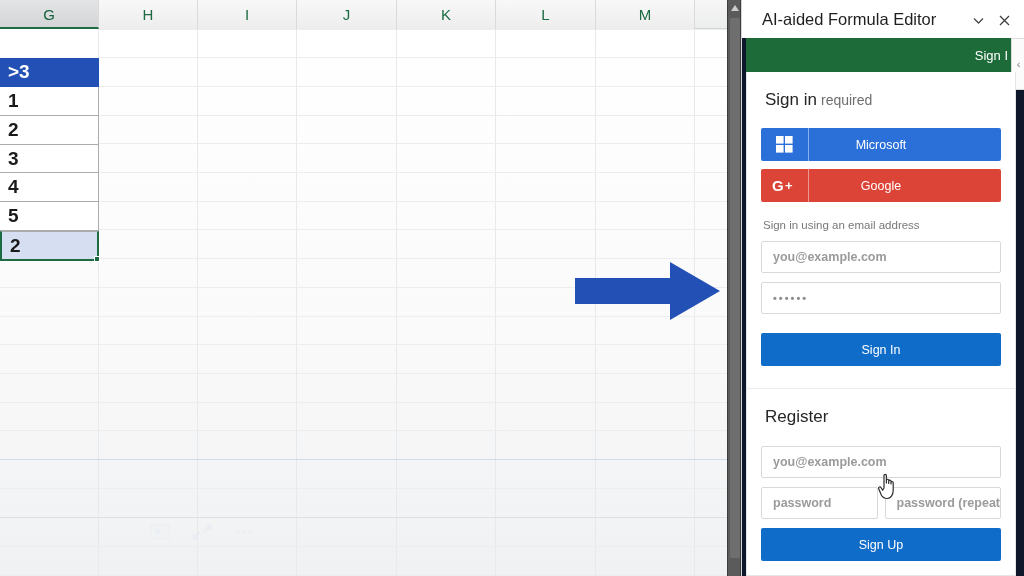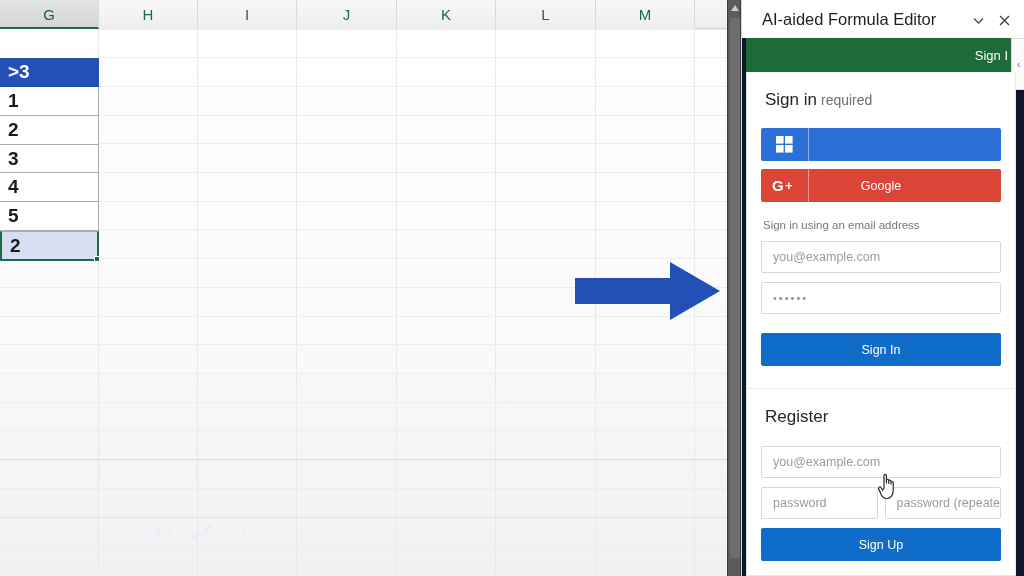--- a/index.html
+++ b/index.html
@@ -150,21 +150,21 @@
   }
   .oauth-btn .lbl { flex: 1; text-align: center; padding-right: 48px; }
   #ms-btn { background: #2b6fd8; }
   #gg-btn { background: #dc4437; }
 
   .hint { font-size: 11.5px; color: #787878; padding-left: 16px; }
 
   .tf {
     height: 32px; margin: 0 14px; border: 1px solid #d9d9d9; border-radius: 2px;
     background: #fff; display: flex; align-items: center; padding-left: 11px;
-    font-size: 12.5px; color: #9b9b9b; cursor: text;
+    font-size: 12.5px; color: #9b9b9b; cursor: text; font-weight: bold;
   }
   .tf.pw { letter-spacing: 2px; color: #8d8d8d; font-size: 11px; }
 
   .link { font-size: 11.5px; color: #2f6fc4; padding-left: 16px; cursor: pointer; }
 
   .primary-btn {
     height: 33px; margin: 0 14px; background: #0f6cc9; color: #fff;
     display: flex; align-items: center; justify-content: center;
     font-size: 12.5px; border-radius: 2px; cursor: pointer;
   }
@@ -299,20 +299,21 @@
 
         <div class="oauth-btn" id="ms-btn">
           <span class="logo">
             <svg width="17" height="17" viewBox="0 0 17 17">
               <rect x="0" y="0" width="7.6" height="7.6" fill="#ffffff"></rect>
               <rect x="9.0" y="0" width="7.6" height="7.6" fill="#ffffff"></rect>
               <rect x="0" y="9.0" width="7.6" height="7.6" fill="#ffffff"></rect>
               <rect x="9.0" y="9.0" width="7.6" height="7.6" fill="#ffffff"></rect>
             </svg>
           </span>
+          <span class="lbl">Microsoft</span>
         </div>
 
         <div style="height:8px;"></div>
 
         <div class="oauth-btn" id="gg-btn">
           <span class="logo">
             <svg width="26" height="17" viewBox="0 0 26 17">
               <text x="0" y="14" font-family="Liberation Sans, sans-serif" font-size="15" font-weight="bold" fill="#ffffff">G</text>
               <text x="13" y="13" font-family="Liberation Sans, sans-serif" font-size="13" font-weight="bold" fill="#ffffff">+</text>
             </svg>

